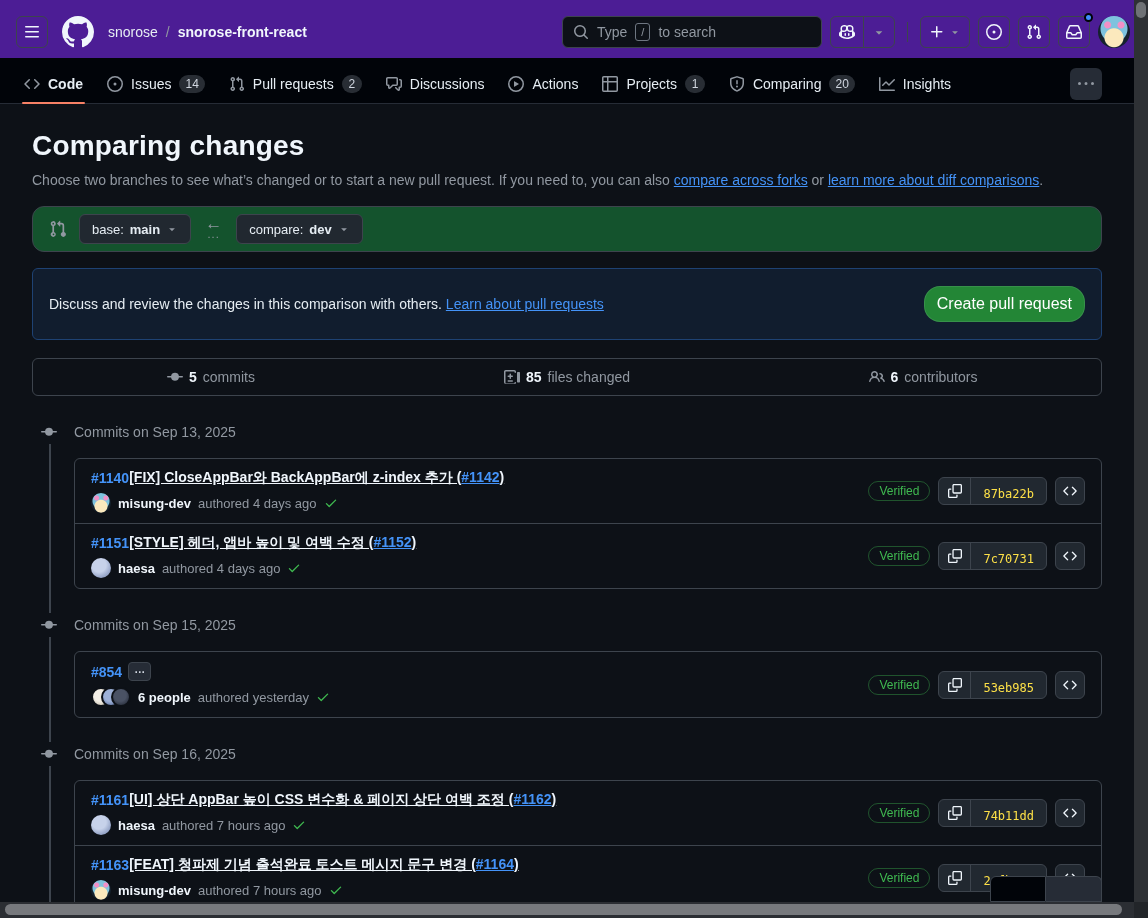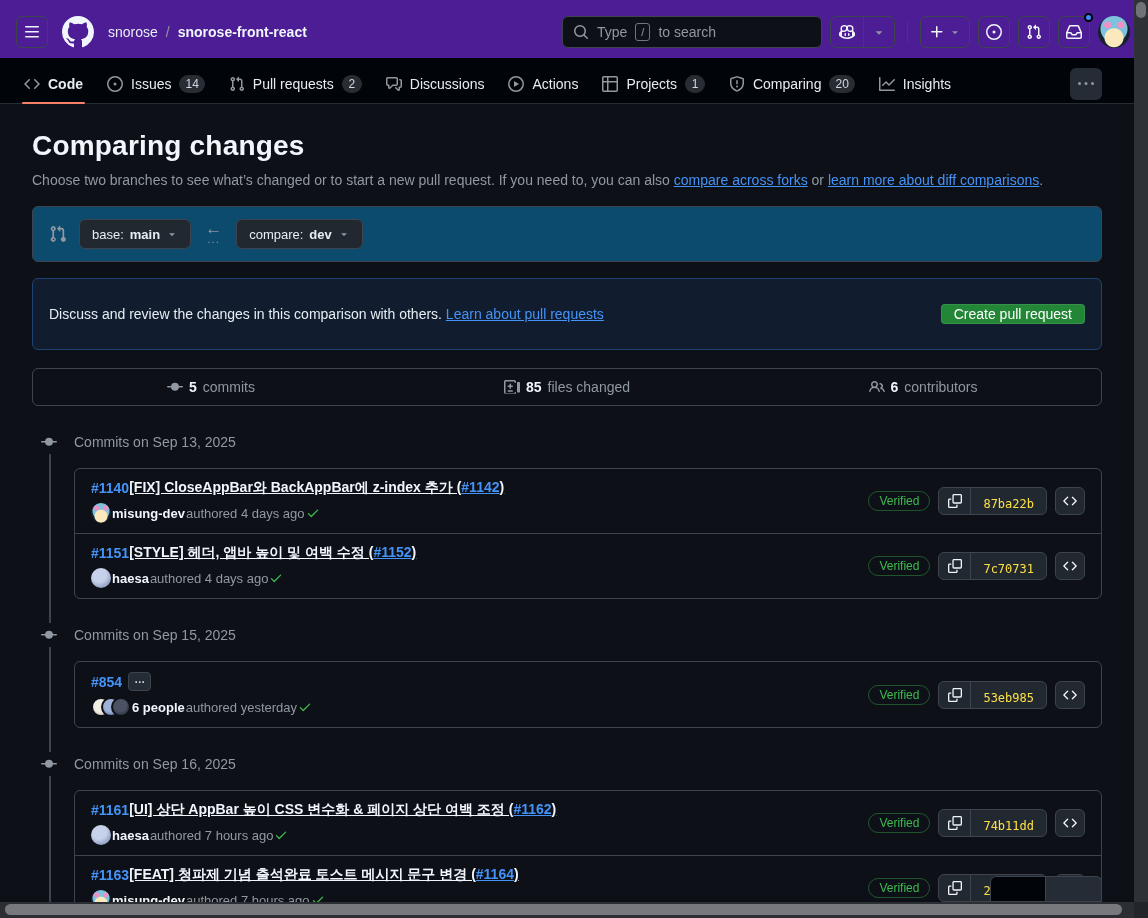--- a/index.html
+++ b/index.html
@@ -65,36 +65,36 @@
   .tab.active::after { content:""; position:absolute; left:6px; right:6px; bottom:-1px;
     height:2px; border-radius:2px; background:#f78166; }
   .tab-overflow { margin-left:auto; background:#262c36; border:none; }
 
   
   .main { padding:26px 46px 0 32px; }
   h1.page-title { font-size:28px; font-weight:600; color:#f0f6fc; letter-spacing:.2px; }
   .subtitle { margin-top:10px; color:#9198a1; font-size:14px; }
   .subtitle a { color:#4493f8; text-decoration:underline; cursor:pointer; }
 
-  .branch-bar { margin-top:18px; border:1px solid #3d444d; background:#0c4a6e;
-    border-radius:6px; padding:8px 16px; display:flex; align-items:center; gap:12px; height:56px; }
+  .branch-bar { margin-top:18px; border:1px solid #3d444d; background:#14532d;
+    border-radius:12px; padding:8px 16px; display:flex; align-items:center; gap:12px; height:46px; }
   .branch-btn { display:flex; align-items:center; gap:6px; height:30px; padding:0 12px;
     background:#212830; border:1px solid #3d444d; border-radius:6px; cursor:pointer; font-size:13px; }
   .branch-btn b { font-weight:600; }
   .range-arrow { display:flex; flex-direction:column; align-items:center; color:#9198a1;
     line-height:10px; margin:0 2px; }
   .range-arrow .arr { font-size:17px; }
   .range-arrow .dots { font-size:11px; letter-spacing:1px; }
 
   .pr-banner { margin-top:16px; border:1px solid #1e4273; background:#111d2e;
     border-radius:6px; padding:16px; display:flex; align-items:center; height:72px; }
   .pr-banner .msg { font-size:14px; color:#e6edf3; }
   .pr-banner .msg a { color:#4493f8; text-decoration:underline; cursor:pointer; }
   .btn-green { margin-left:auto; background:#238636; color:#fff; border:1px solid rgba(240,246,252,.1);
-    height:20px; padding:0 12px; border-radius:4px; font-size:14px; font-weight:500;
+    height:36px; padding:0 12px; border-radius:16px; font-size:16px; font-weight:500;
     cursor:pointer; font-family:inherit; }
 
   .stats-bar { margin-top:18px; border:1px solid #3d444d; border-radius:6px;
     display:flex; height:38px; }
   .stat { flex:1; display:flex; align-items:center; justify-content:center; gap:6px;
     color:#9198a1; font-size:14px; cursor:pointer; }
   .stat b { color:#f0f6fc; font-weight:600; }
 
   
   .commits { position:relative; margin-top:16px; }
@@ -108,21 +108,21 @@
     padding:10px 16px; min-height:59px; }
   .commit-row + .commit-row { border-top:1px solid #3d444d; }
   .c-left { min-width:0; }
   .c-title { font-size:14px; font-weight:600; display:flex; align-items:center; white-space:nowrap; }
   .c-num { color:#4493f8; cursor:pointer; }
   .c-msg { color:#f0f6fc; text-decoration:underline; cursor:pointer; }
   .c-pr { color:#4493f8; text-decoration:underline; cursor:pointer; }
   .c-paren { color:#f0f6fc; text-decoration:underline; }
   .c-ellip { background:#262c36; border:1px solid #3d444d; border-radius:4px; color:#d1d7e0;
     font-size:11px; line-height:9px; padding:2px 5px 6px; margin-left:6px; cursor:pointer; font-weight:700; }
-  .c-meta { display:flex; align-items:center; gap:1px; margin-top:6px; font-size:13px; color:#9198a1; }
+  .c-meta { display:flex; align-items:center; gap:7px; margin-top:6px; font-size:13px; color:#9198a1; }
   .c-meta .name { color:#f0f6fc; font-weight:600; cursor:pointer; }
   .av20 { width:20px; height:20px; border-radius:50%; flex:none; cursor:pointer; }
   .av-misung { background:
       radial-gradient(circle at 28% 25%, #f290c6 0 2px, rgba(0,0,0,0) 3px),
       radial-gradient(circle at 74% 25%, #f290c6 0 2px, rgba(0,0,0,0) 3px),
       radial-gradient(circle at 50% 66%, #fbe9bd 0 6px, rgba(0,0,0,0) 7px),
       radial-gradient(circle at 50% 40%, #7ec3de 0 8px, #15222e 9px); }
   .av-haesa { background:radial-gradient(circle at 40% 35%, #c7d2ea 0 40%, #97a6c9 70%); }
   .av-stack { display:flex; }
   .av-stack .av20 { border:2px solid #0d1117; }

